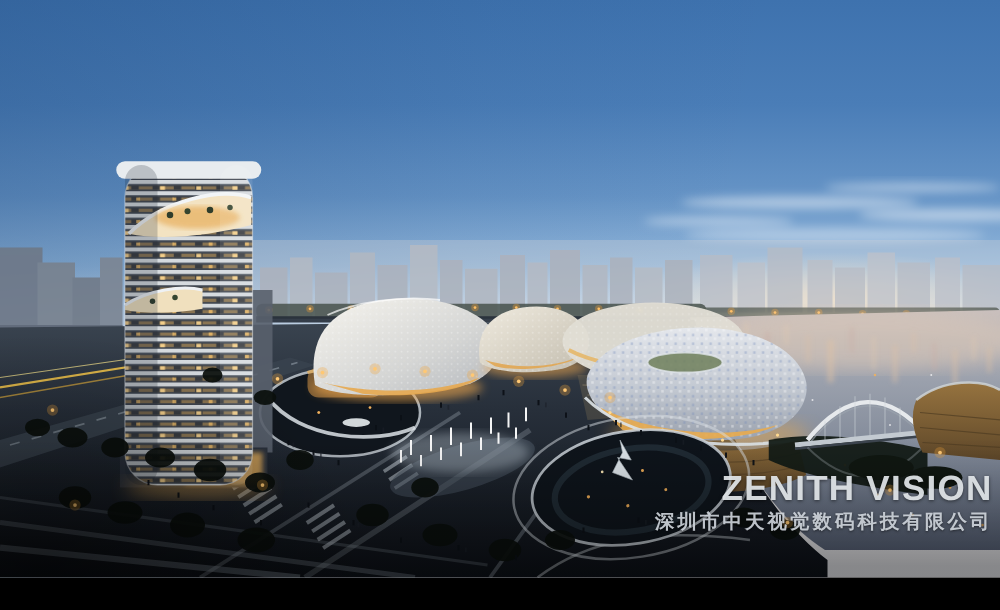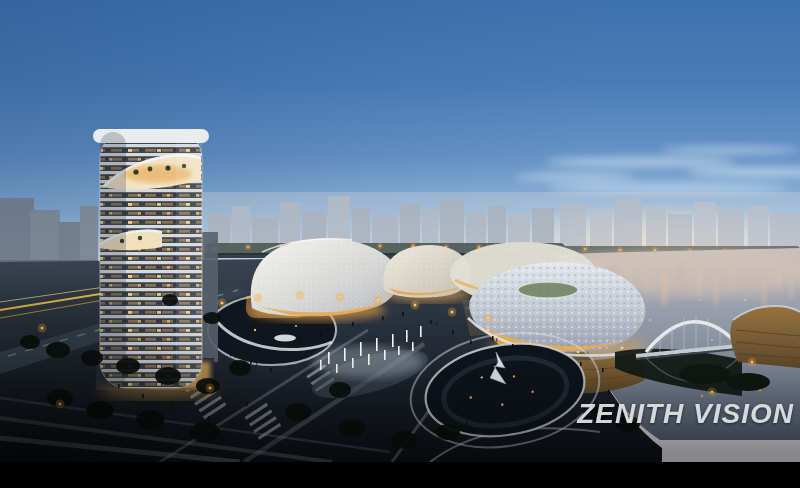--- a/index.html
+++ b/index.html
@@ -12,21 +12,21 @@
       linear-gradient(to bottom,
         var(--sky-top) 0%, #4a7db7 18%, #6694c6 34%, #93b8dc 46%,
         #c9ddf0 54%, #ecf2f8 60%, var(--sky-horizon) 66%, #e8e4e4 78%, #d9dade 100%);}
   .scene svg{position:absolute;left:0;top:0;}
   
   .vig-bl{position:absolute;left:0;top:0;width:800px;height:462px;pointer-events:none;
     background:radial-gradient(ellipse 420px 300px at 4% 98%, rgba(0,0,0,0.45), rgba(0,0,0,0) 62%);}
   .vig-bot{position:absolute;left:0;top:0;width:800px;height:462px;pointer-events:none;
     background:linear-gradient(to bottom, rgba(0,0,0,0) 76%, rgba(0,0,0,0.38) 98%);}
   
-  .watermark{position:absolute;right:6px;bottom:34px;text-align:right;pointer-events:none;font-style:italic;}
+  .watermark{position:absolute;right:6px;bottom:34px;text-align:right;pointer-events:none;}
   .wm-brand{font-size:28px;font-weight:800;letter-spacing:1px;line-height:1;
     color:rgba(228,232,236,0.92);text-shadow:0 1px 3px rgba(0,0,0,0.55);}
   .wm-company{font-size:15.5px;font-weight:700;letter-spacing:2.5px;margin-top:2px;
     color:rgba(214,220,226,0.88);text-shadow:0 1px 2px rgba(0,0,0,0.5);}
   
   .footer{position:absolute;left:0;top:462px;width:800px;height:26px;
     background:var(--footer-bg);display:flex;align-items:center;}
   .footer-text{color:var(--footer-text);font-size:13.5px;padding-left:8px;
     white-space:pre;letter-spacing:0.2px;}
 </style>
@@ -451,16 +451,17 @@
           M358,324h1.4v3.8h-1.4z M436,322h1.4v3.8h-1.4z M496,338h1.4v3.8h-1.4z M546,352h1.4v3.8h-1.4z
           M286,418h1.4v3.8h-1.4z M372,438h1.4v3.8h-1.4z M516,416h1.4v3.8h-1.4z"></path>
       </g>
     </svg>
 
     <div class="vig-bl"></div>
     <div class="vig-bot"></div>
 
     <div class="watermark">
       <div class="wm-brand">ZENITH VISION</div>
+      <div class="wm-company">深圳市中天视觉数码科技有限公司</div>
     </div>
   </div>
 
 </div>
 
 </body></html>

